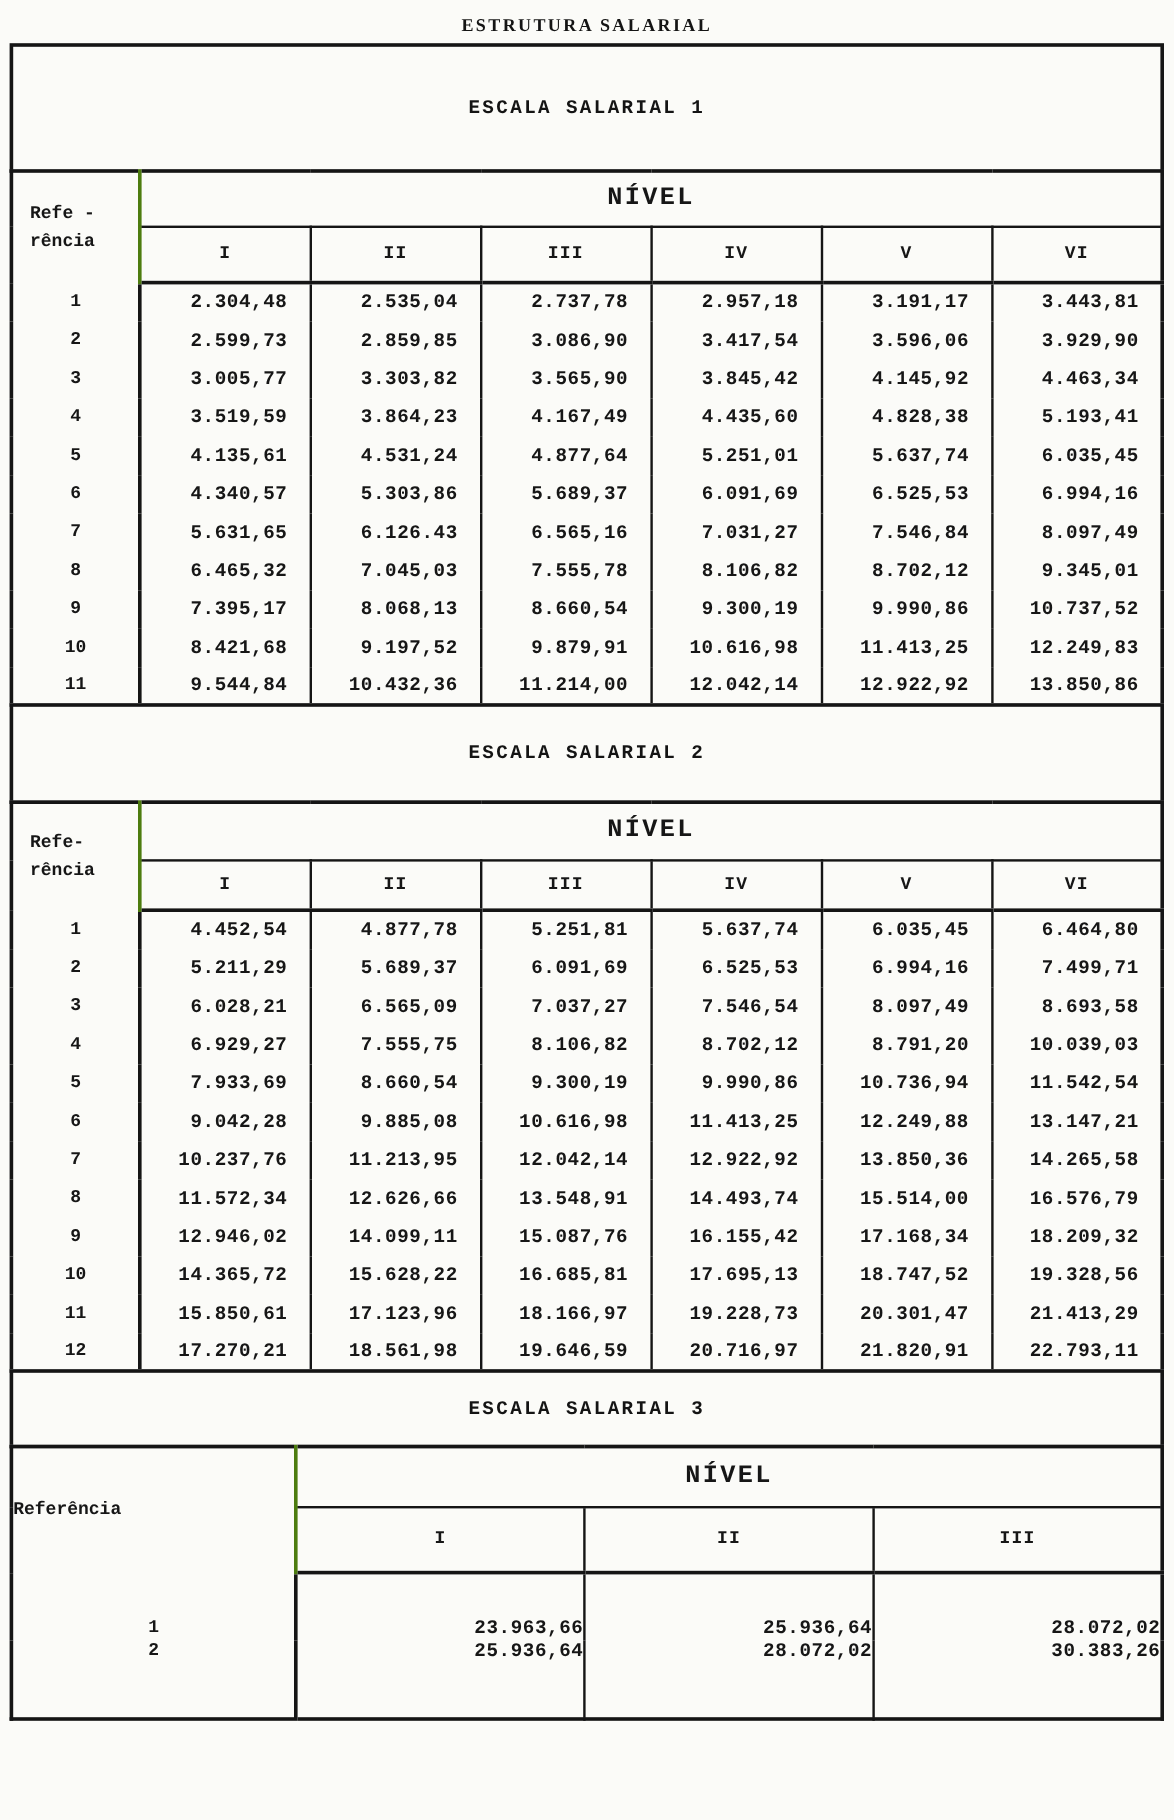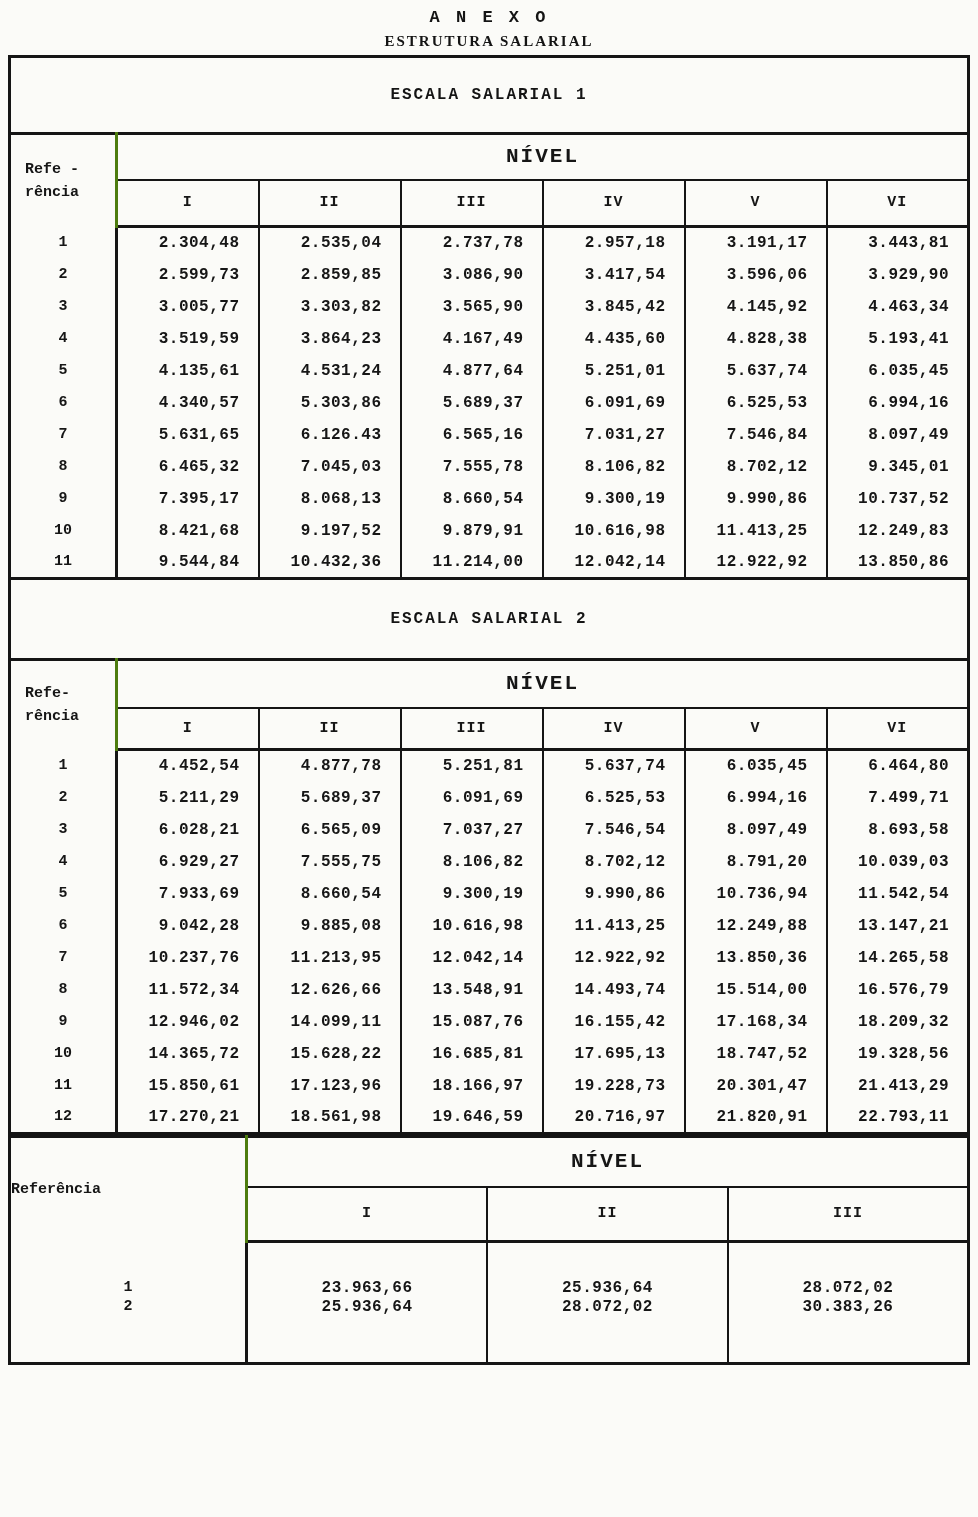--- a/index.html
+++ b/index.html
@@ -23,21 +23,21 @@
   }
   .doc-subtitle {
     font-size: 15px; font-weight: 700; letter-spacing: 2px; margin-top: 6px; font-family: Liberation Serif, serif;
   }
   .boxes { margin: 0 8px; width: 962px; }
   .scale-title-band {
     border: 3px solid #151515;
     background: #fbfbf8;
     display: flex; align-items: center; justify-content: center;
   }
-  .band-1 { height: 80px; }
+  .band-1 { height: 108px; }
   .band-2 { height: 84px; }
   .band-3 { height: 66px; }
   .scale-title-band + table, .scale-title-band { margin-top: -3px; }
   .scale-title {
     font-size: 16px; font-weight: 700; letter-spacing: 2px;
   }
   table.salary-table {
     width: 100%;
     border-collapse: collapse;
     table-layout: fixed;
@@ -81,32 +81,31 @@
     font-size: 16px;
     vertical-align: middle;
   }
   tbody td.ref-cell {
     border-left: none;
     border-right: 3px solid #151515;
     text-align: center;
     font-size: 15px;
   }
   tbody td.val-cell { text-align: right; padding-right: 18px; letter-spacing: 0.5px; }
-  .t3 tbody td.val-cell { text-align: center; padding-right: 0; }
+  .t3 tbody td.val-cell { padding-right: 0; }
   .t3 tbody td { height: 56px; }
   .t3 tbody tr.first td { padding-top: 36px; }
   .t3 tbody tr.last td { padding-bottom: 46px; }
 </style>
 </head>
 <body>
 
 <div class="page">
 
   <div class="doc-titles">
-    <div class="doc-title">A N E X O</div>
     <div class="doc-subtitle">ESTRUTURA  SALARIAL</div>
   </div>
 
   <div class="boxes">
 
     <div class="scale-title-band band-1">
       <span class="scale-title">ESCALA SALARIAL   1</span>
     </div>
     <table class="salary-table t1">
       <colgroup>
@@ -373,20 +372,23 @@
             <td class="val-cell">17.270,21</td>
             <td class="val-cell">18.561,98</td>
             <td class="val-cell">19.646,59</td>
             <td class="val-cell">20.716,97</td>
             <td class="val-cell">21.820,91</td>
             <td class="val-cell">22.793,11</td>
           </tr>
         </tbody>
     </table>
 
+    <div class="scale-title-band band-3">
+      <span class="scale-title">ESCALA SALARIAL  3</span>
+    </div>
     <table class="salary-table t3">
       <colgroup>
         <col style="width:237px">
         <col>
           <col>
           <col>
       </colgroup>
       <thead>
         <tr>
           <th class="ref-head" rowspan="2">

